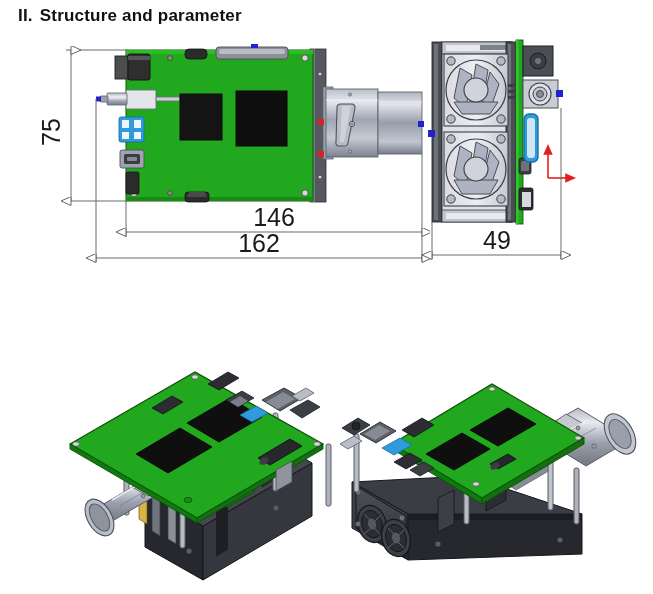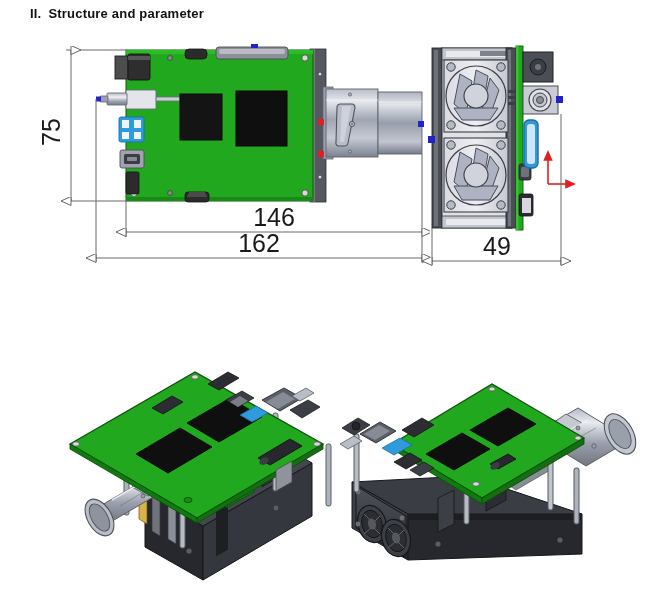--- a/index.html
+++ b/index.html
@@ -1,20 +1,20 @@
 <!DOCTYPE html>
 <html><head>
 <meta charset="utf-8">
 <style>
   html,body{margin:0;padding:0;background:#ffffff;}
   body{width:653px;height:594px;position:relative;overflow:hidden;
        font-family:"Liberation Sans", sans-serif;color:#111;}
 
   
-  #heading{position:absolute;left:30px;top:6px;font-size:13px;font-weight:bold;
+  #heading{position:absolute;left:18px;top:6px;font-size:17px;font-weight:bold;
            letter-spacing:.2px;white-space:nowrap;}
   #heading .num{margin-right:7px;}
 
   
   .fig{position:absolute;}
   .fig svg{display:block;}
 
   .dimtext{font-family:"Liberation Sans",sans-serif;fill:#1a1a1a;font-size:25px;}
 </style>
 </head>
@@ -168,21 +168,21 @@
 
   <g stroke="#6b6b6b" fill="none" stroke-width="1">
     <line x1="66" y1="65" x2="66" y2="228"></line>
     <line x1="392" y1="203" x2="392" y2="228"></line>
     <line x1="66" y1="224" x2="392" y2="224" marker-start="url(#arrL)" marker-end="url(#arrR)"></line>
   </g>
   <text class="dimtext" x="229" y="218" text-anchor="middle">162</text>
 </svg>
 </div>
 
-<div class="fig" style="left:420px;top:34px;">
+<div class="fig" style="left:420px;top:28px;">
 <svg width="225" height="255" viewBox="0 0 225 255" xmlns="http://www.w3.org/2000/svg">
   <defs>
     <linearGradient id="fanBodyG" x1="0" y1="0" x2="1" y2="0">
       <stop offset="0" stop-color="#d9dbe2"></stop>
       <stop offset="0.5" stop-color="#eceef2"></stop>
       <stop offset="1" stop-color="#c6c9d2"></stop>
     </linearGradient>
     <marker id="sArrL" markerWidth="11" markerHeight="9" refX="10" refY="4.5" orient="auto">
       <path d="M10,0 L0,4.5 L10,9 Z" fill="#ffffff" stroke="#555" stroke-width="0.9"></path>
     </marker>

